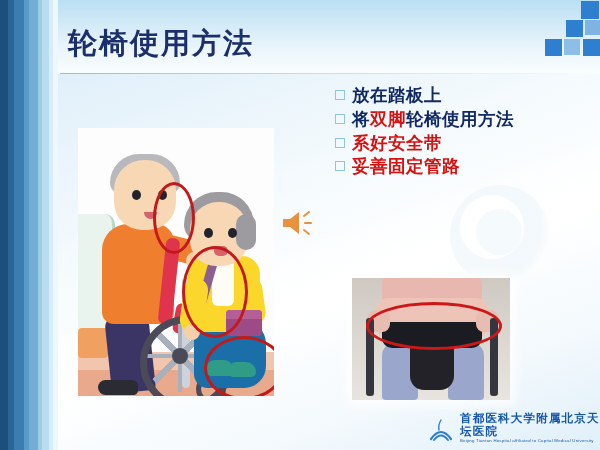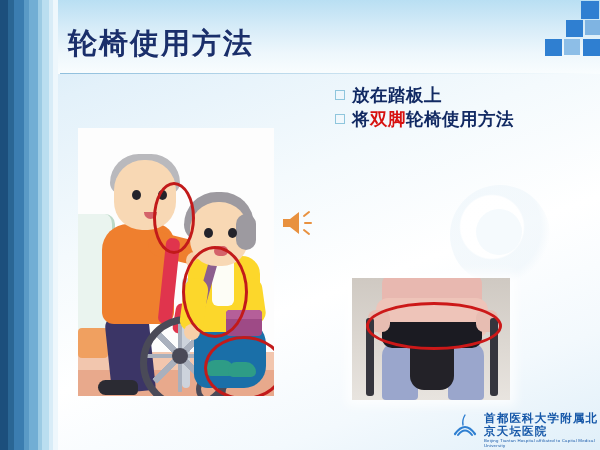--- a/index.html
+++ b/index.html
@@ -127,21 +127,21 @@
   .p-belt{position:absolute;left:30px;top:44px;width:100px;height:26px;background:#1b1b22;border-radius:6px 6px 10px 10px;}
   .p-seat{position:absolute;left:58px;top:60px;width:44px;height:52px;background:#232228;border-radius:4px 4px 14px 14px;}
   .p-leg1{position:absolute;left:30px;top:64px;width:36px;height:58px;background:#9aa6cc;border-radius:14px 8px 4px 4px;}
   .p-leg2{position:absolute;left:96px;top:64px;width:36px;height:58px;background:#9aa6cc;border-radius:8px 14px 4px 4px;}
   .p-arm1{position:absolute;left:16px;top:32px;width:22px;height:22px;background:#e7bdb2;border-radius:8px;}
   .p-arm2{position:absolute;left:124px;top:32px;width:22px;height:22px;background:#e7bdb2;border-radius:8px;}
   .p-frame1{position:absolute;left:14px;top:40px;width:8px;height:78px;background:#35353d;border-radius:3px;}
   .p-frame2{position:absolute;left:138px;top:40px;width:8px;height:78px;background:#35353d;border-radius:3px;}
   .p-ell{position:absolute;left:14px;top:24px;width:130px;height:42px;border:3px solid #cc1818;border-radius:50%;z-index:3;}
   
-  .logo{position:absolute;left:452px;top:412px;z-index:9;display:flex;align-items:flex-start;}
+  .logo{position:absolute;left:428px;top:412px;z-index:9;display:flex;align-items:flex-end;}
   .logo-mark{position:relative;width:26px;height:26px;flex:0 0 auto;margin-right:6px;}
   .logo-text{display:flex;flex-direction:column;justify-content:center;}
   .logo-cn{font-size:11.5px;font-weight:bold;color:#1557a8;letter-spacing:1.2px;line-height:1.1;
            font-family:"Liberation Serif","DejaVu Serif",serif;}
   .logo-en{font-size:4.3px;color:#1557a8;letter-spacing:.25px;line-height:1.2;margin-top:1px;
            font-family:"Liberation Sans","DejaVu Sans",sans-serif;}
 </style>
 </head>
 <body>
 
@@ -176,20 +176,28 @@
   <div class="title">轮椅使用方法</div>
 
   <div class="bullets" id="bullets-host">
       <div class="bline">
         <span class="bmark"></span>
         <span class="btext"><span class="b">放在踏板上</span></span>
       </div>
       <div class="bline">
         <span class="bmark"></span>
         <span class="btext"><span class="b">将</span><span class="r">双脚</span><span class="b">轮椅使用方法</span></span>
+      </div>
+      <div class="bline">
+        <span class="bmark"></span>
+        <span class="btext"><span class="r">系好安全带</span></span>
+      </div>
+      <div class="bline">
+        <span class="bmark"></span>
+        <span class="btext"><span class="r">妥善固定管路</span></span>
       </div>
     </div>
 
   <div class="speaker">
     <svg viewBox="0 0 36 30" width="36" height="30" aria-hidden="true">
       <path d="M3 11 h7 L19 4 v22 L10 19 H3 Z" fill="#e8913f"></path>
       <path d="M24 8 l5 -4 M25 15 h6 M24 22 l5 4" stroke="#e8913f" stroke-width="2" fill="none" stroke-linecap="round"></path>
     </svg>
   </div>
 

